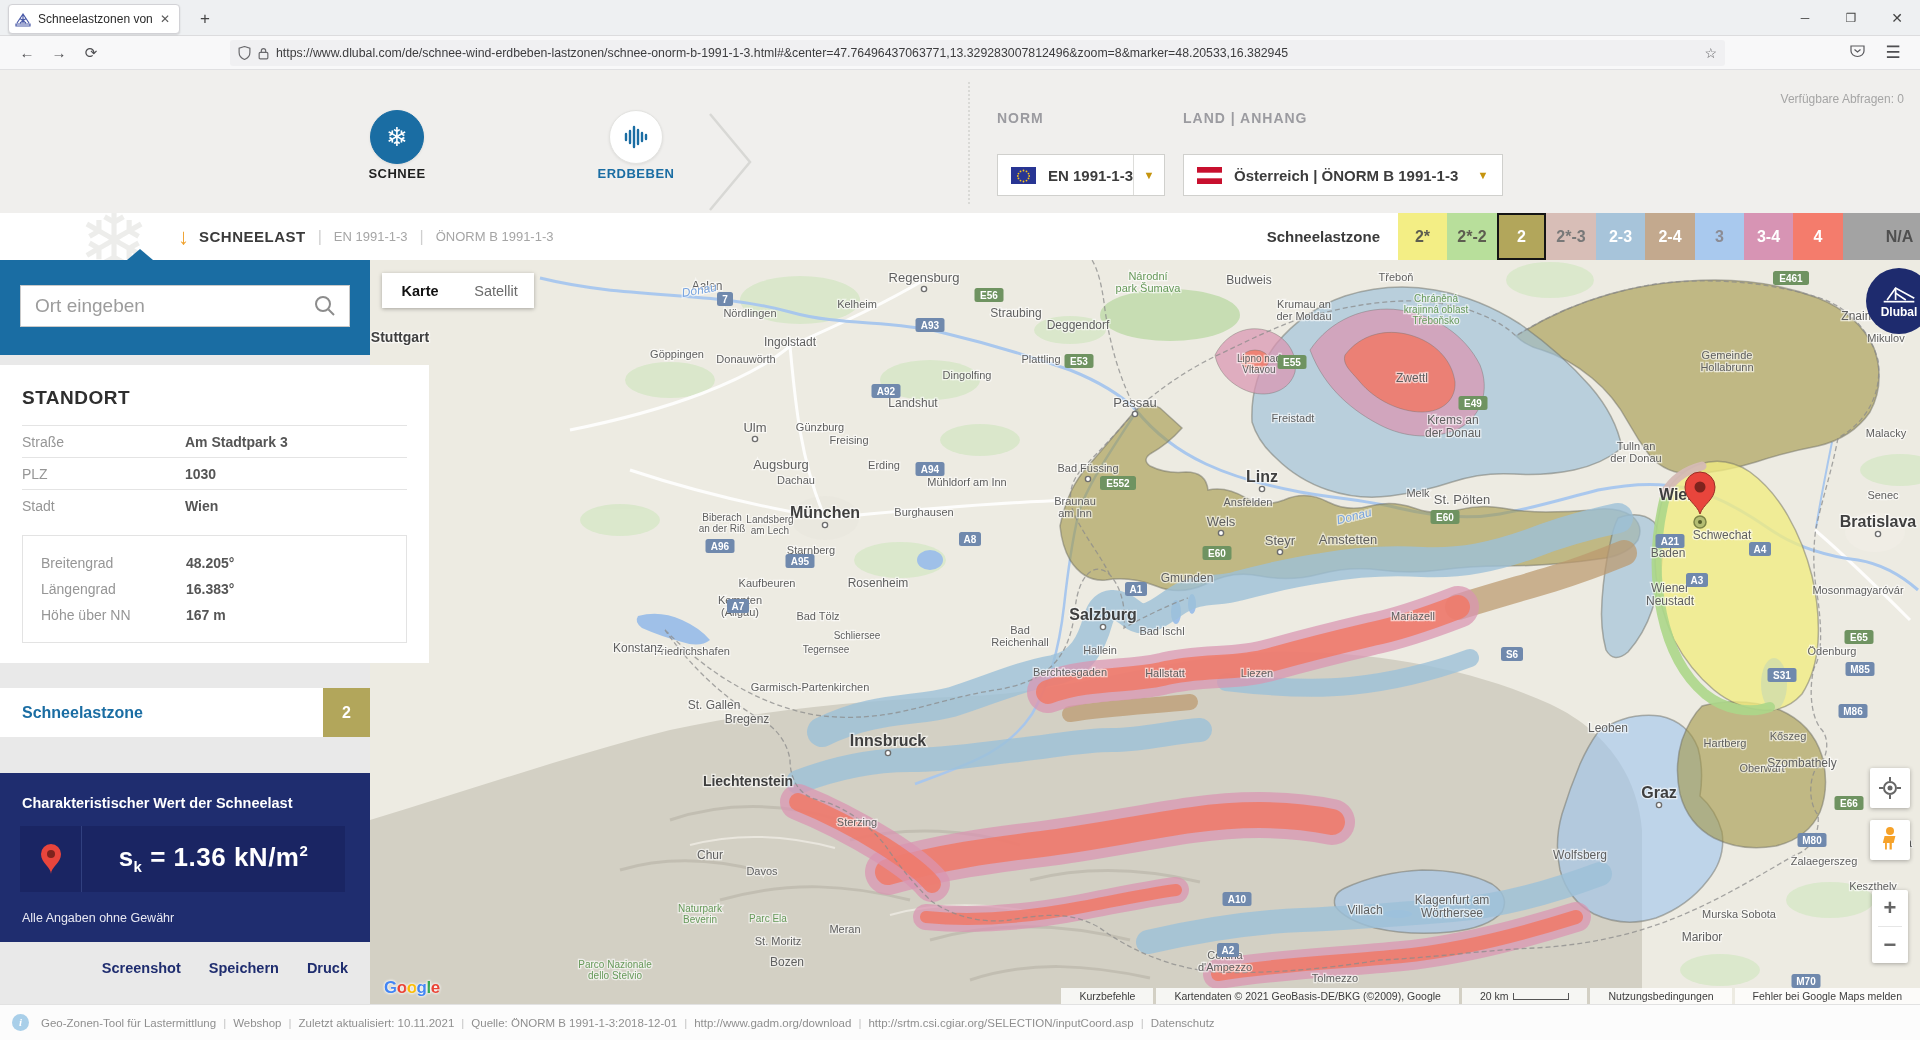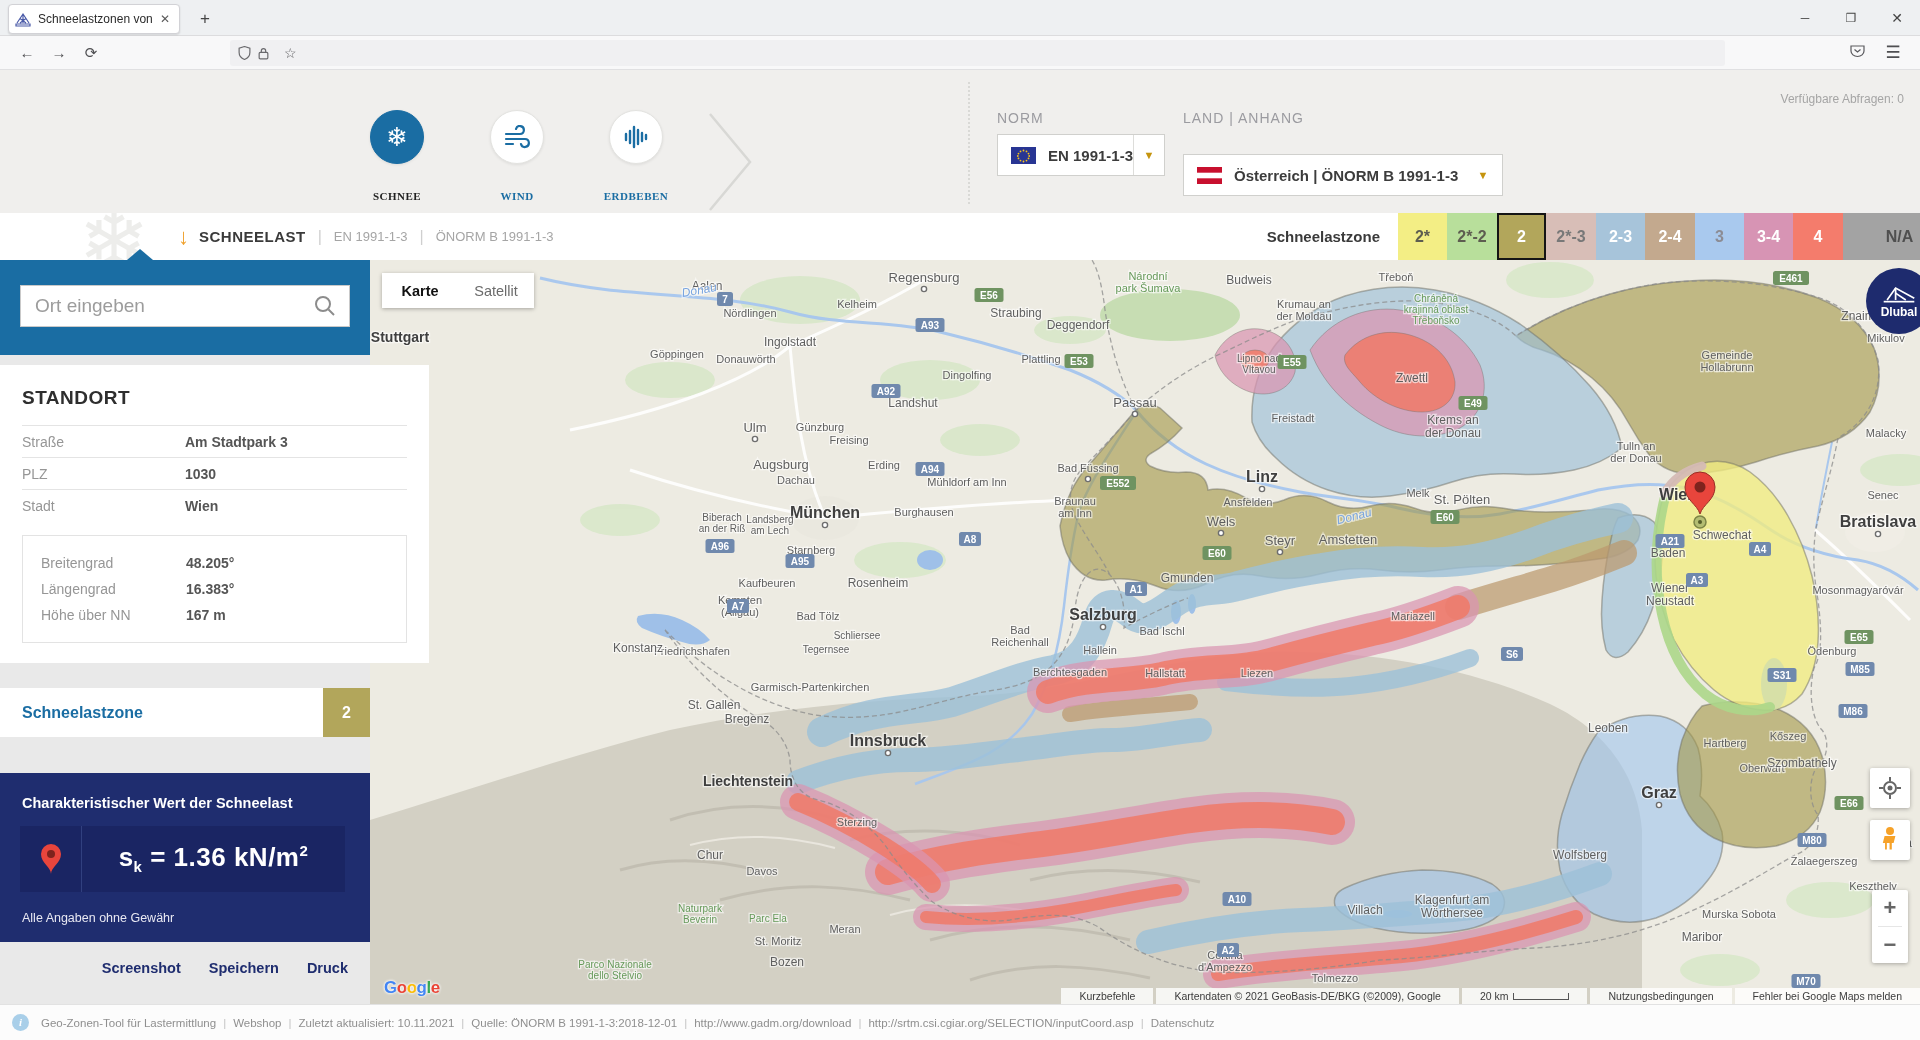--- a/index.html
+++ b/index.html
@@ -21,27 +21,27 @@
   #urlbar svg { flex:none; margin-right:7px; }
   #url-text { font-size:12.3px; color:#3c3c3e; white-space:nowrap; overflow:hidden; text-overflow:ellipsis; flex:1; }
   #star { flex:none; color:#5a5a5e; font-size:14px; margin-left:8px; }
 
   
   #app-header { position:absolute; top:70px; left:0; width:1920px; height:143px; background:#f0efed; }
   #queries { position:absolute; right:16px; top:22px; font-size:12px; color:#a5a5a5; }
   .nav-item { position:absolute; top:40px; width:110px; text-align:center; }
   .nav-circle { width:54px; height:54px; border-radius:50%; margin:0 auto; display:flex; align-items:center; justify-content:center; background:#fff; border:1px solid #e3e3e0; box-shadow:0 1px 3px rgba(0,0,0,.08); }
   .nav-circle.active { background:#1a6da3; border-color:#1a6da3; }
-  .nav-label { margin-top:26px; font-size:11px; font-weight:bold; letter-spacing:.5px; color:#1a6da3;font-family:Liberation Serif, serif; }
+  .nav-label { margin-top:2px; font-size:13px; font-weight:bold; letter-spacing:.5px; color:#1a6da3; }
   .nav-item.active .nav-label { color:#1f1f1f; }
   #chevron-decor { position:absolute; left:706px; top:42px; }
   #hdr-sep { position:absolute; left:968px; top:12px; height:122px; border-left:2px dotted #d9d9d6; }
   .dd-group { position:absolute; top:40px; }
   #norm-group { left:997px; } #land-group { left:1183px; }
-  .dd-label { font-size:14px; font-weight:normal; letter-spacing:1px; color:#9b9ba0; margin-bottom:8px; }
+  .dd-label { font-size:14px; font-weight:bold; letter-spacing:1px; color:#9b9ba0; margin-bottom:28px; }
   .dd-box { background:#fff; border:1px solid #d0d0cd; height:42px; display:flex; align-items:center; cursor:pointer; }
   #norm-box { width:168px; } #land-box { width:320px;margin-top:28px; }
   .flag { width:25px; height:17px; flex:none; margin-left:13px; }
   .dd-val { font-size:15px; font-weight:bold; color:#3c3c3c; margin-left:12px; white-space:nowrap; }
   .dd-caret { margin-left:auto; width:38px; align-self:stretch; display:flex; align-items:center; justify-content:center; color:#c5940e; font-size:11px; }
   #norm-box .dd-caret { border-left:1px solid #ddddda; }
 
   
   #subheader { position:absolute; top:213px; left:0; width:1920px; height:47px; background:#fff; overflow:hidden; z-index:4; }
   #flake-mark { position:absolute; left:78px; top:-22px; font-size:86px; color:#ededeb; }
@@ -133,51 +133,40 @@
     <div class="navico" style="left:46px;">→</div>
     <div class="navico" style="left:78px;">⟳</div>
     <div id="urlbar">
       <svg width="13" height="14" viewBox="0 0 12 13">
           <path d="M6,0.5 L11,2 V6 C11,9.5 8.5,11.5 6,12.5 C3.5,11.5 1,9.5 1,6 V2 Z" fill="none" stroke="#6a6a6e" stroke-width="1.1"></path>
         </svg>
       <svg width="11" height="13" viewBox="0 0 10 12">
           <rect x="1" y="5" width="8" height="6" rx="1" fill="none" stroke="#6a6a6e" stroke-width="1.1"></rect>
           <path d="M3,5 V3.5 A2,2 0 0 1 7,3.5 V5" fill="none" stroke="#6a6a6e" stroke-width="1.1"></path>
         </svg>
+      <span id="url-text">https://www.dlubal.com/de/schnee-wind-erdbeben-lastzonen/schnee-onorm-b-1991-1-3.html#&amp;center=47.76496437063771,13.329283007812496&amp;zoom=8&amp;marker=48.20533,16.382945</span>
       <span id="star">☆</span>
     </div>
     <div class="navico" style="right:50px;">
       <svg width="15" height="14" viewBox="0 0 15 14">
           <path d="M1,2 h13 v5 a6.5,5.5 0 0 1 -13,0 Z" fill="none" stroke="#5a5a5e" stroke-width="1.2"></path>
           <path d="M4.5,5.5 L7.5,8 L10.5,5.5" fill="none" stroke="#5a5a5e" stroke-width="1.2"></path>
         </svg>
     </div>
     <div class="navico" style="right:14px; font-size:17px;">☰</div>
   </div>
 
   <div id="app-header">
     <div id="queries">Verfügbare Abfragen: 0</div>
 
     <div class="nav-item active" style="left:342px;">
       <div class="nav-circle active">
           <span style="color:#fff;font-size:26px;">❄</span>
         </div>
       <div class="nav-label">SCHNEE</div>
-    </div>
-    <div class="nav-item" style="left:462px;">
-      <div class="nav-circle">
-        <svg width="28" height="24" viewBox="0 0 28 24">
-            <g fill="none" stroke="#1a6da3" stroke-width="2.2" stroke-linecap="round">
-              <path d="M3,9 H17 a4,4 0 1 0 -4,-5"></path>
-              <path d="M3,14 H22 a4,4 0 1 1 -4,5"></path>
-              <path d="M3,19 H10"></path>
-            </g>
-          </svg>
-      </div>
-      <div class="nav-label">WIND</div>
     </div>
     <div class="nav-item" style="left:581px;">
       <div class="nav-circle">
         <svg width="26" height="26" viewBox="0 0 26 26">
             <g stroke="#1a6da3" stroke-width="2.4" stroke-linecap="round">
               <line x1="3" y1="10" x2="3" y2="16"></line>
               <line x1="7" y1="7" x2="7" y2="19"></line>
               <line x1="11" y1="3" x2="11" y2="23"></line>
               <line x1="15" y1="6" x2="15" y2="20"></line>
               <line x1="19" y1="9" x2="19" y2="17"></line>

